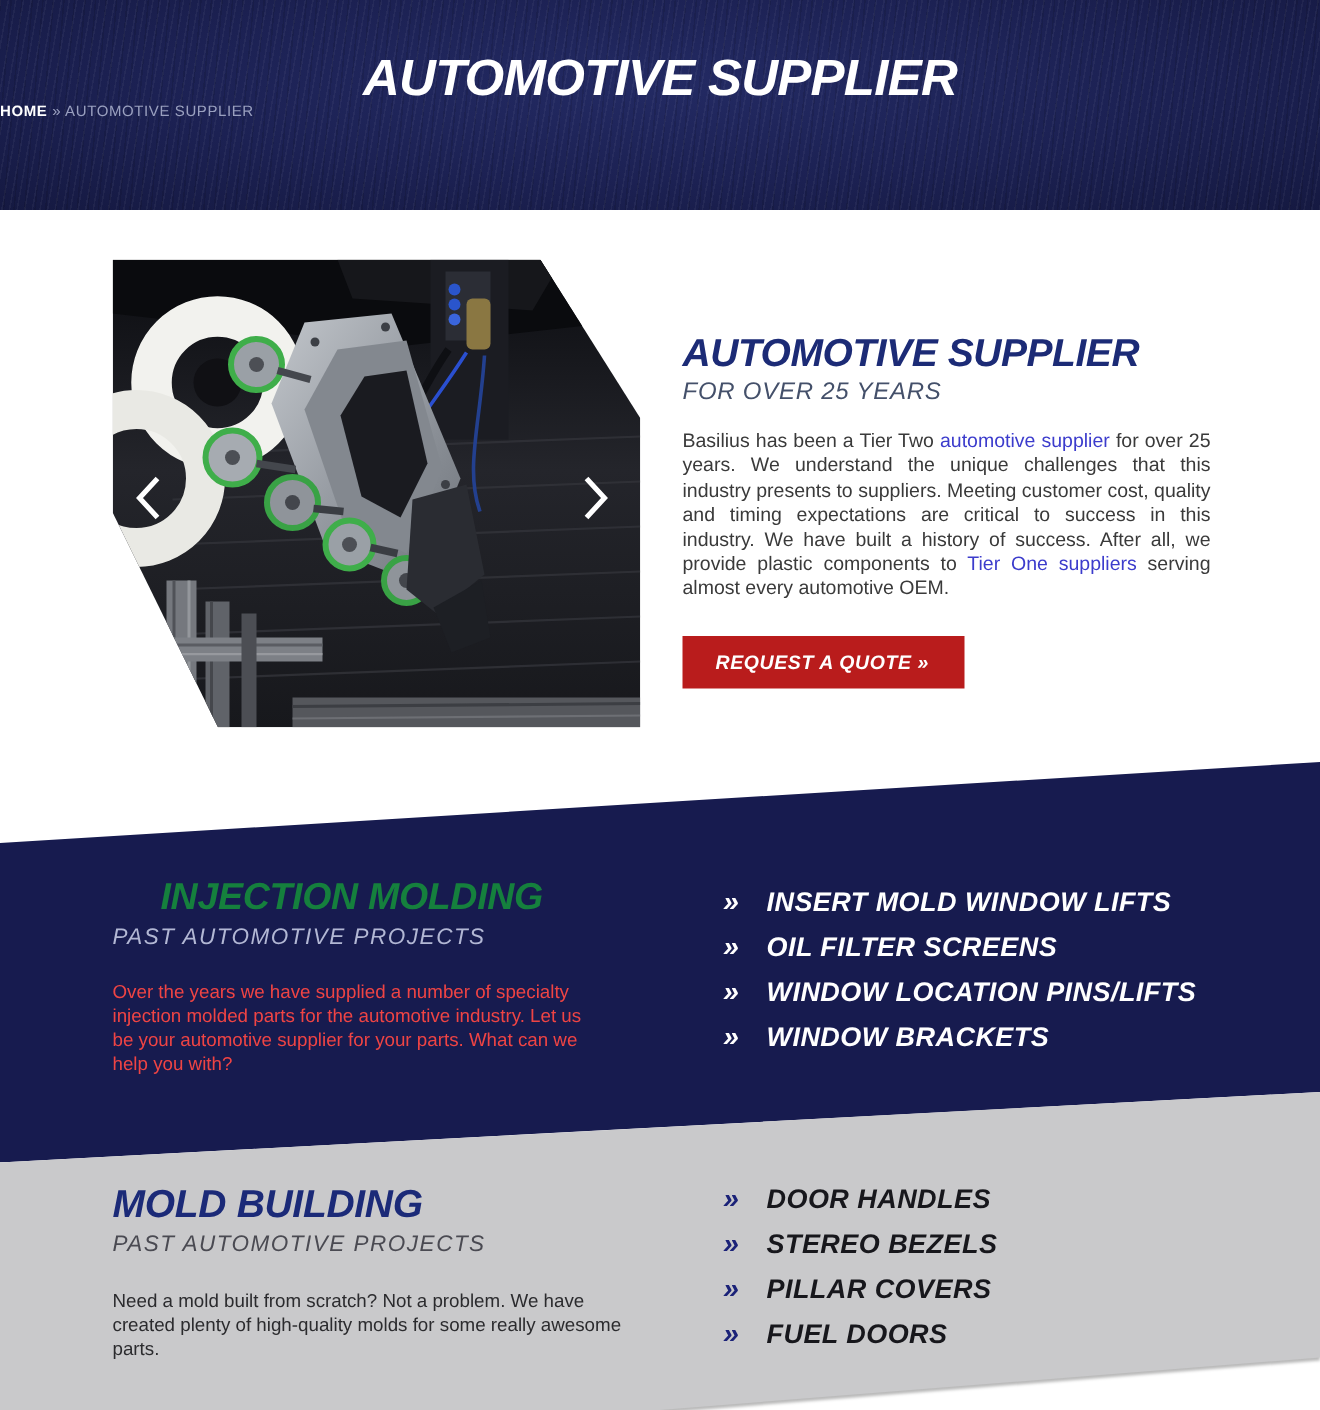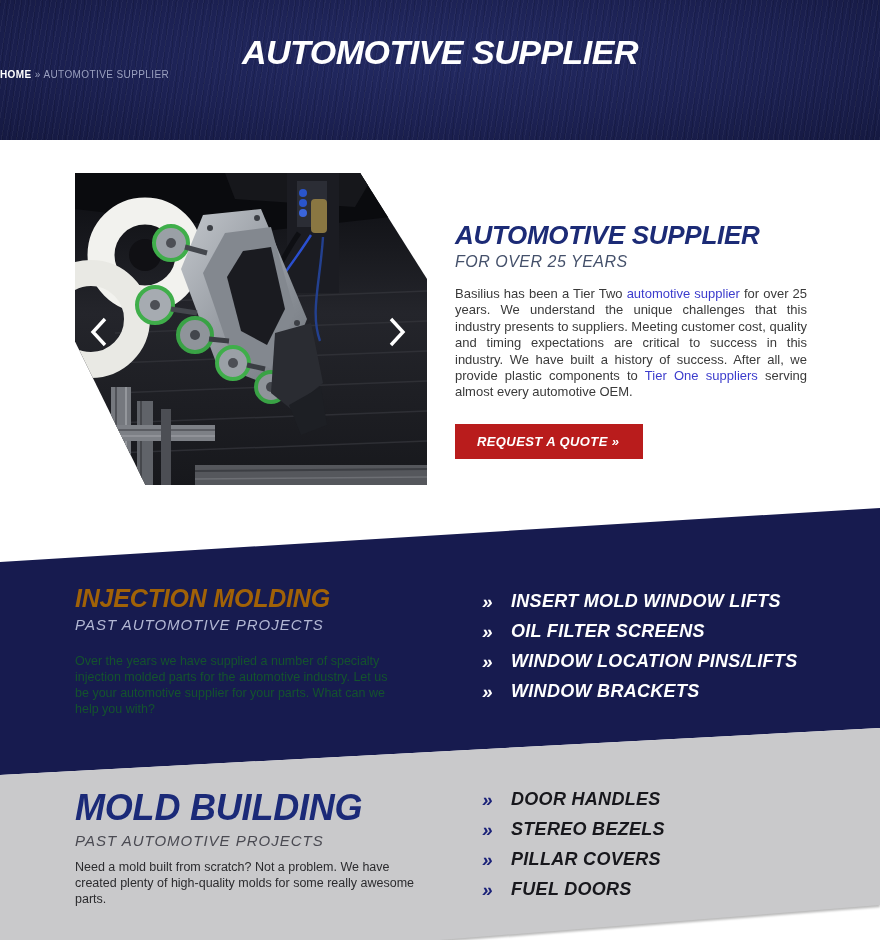--- a/index.html
+++ b/index.html
@@ -53,26 +53,26 @@
   .sec-head .h{margin:0;font-size:25px;font-weight:800;font-style:italic;letter-spacing:-.2px;}
   .sec-head .sh{margin:3px 0 0 0;font-size:15px;font-style:italic;letter-spacing:1px;font-weight:400;}
   .sec-par{position:absolute;left:75px;font-size:12.5px;line-height:16.2px;}
   .feature-list{position:absolute;left:482px;list-style:none;margin:0;padding:0;}
   .feature-list li{display:flex;align-items:center;height:30px;}
   .chev{font-size:19px;font-weight:900;font-style:italic;line-height:1;width:29px;flex:0 0 29px;
     letter-spacing:-2px;}
   .feat-label{font-size:18px;font-weight:800;font-style:italic;letter-spacing:.3px;}
 
   
-  .im-head{top:584px;} .im-head .h{color:#a16207;} .im-head .sh{color:#b2b7d4;}
-  .im-par{top:640px;width:314px;color:#14532d;}
+  .im-head{top:584px;} .im-head .h{color:#15803d;margin-left:32px;} .im-head .sh{color:#b2b7d4;}
+  .im-par{top:640px;width:314px;color:#ef4444;}
   .im-list{top:586px;} .im-list .chev{color:#ffffff;} .im-list .feat-label{color:#ffffff;}
 
   
-  .mb-head{top:787px;} .mb-head .h{color:#1b2a78;font-size:36px;} .mb-head .sh{color:#4a4a52;}
+  .mb-head{top:787px;} .mb-head .h{color:#1b2a78;font-size:26px;} .mb-head .sh{color:#4a4a52;}
   .mb-par{top:846px;width:348px;color:#2b2b2e;}
   .mb-list{top:784px;} .mb-list .chev{color:#1b2278;} .mb-list .feat-label{color:#17171c;}
 </style>
 </head>
 <body>
 
 <div class="page">
 
   <div class="band-navy"></div>
   <div class="gray-wrap">

